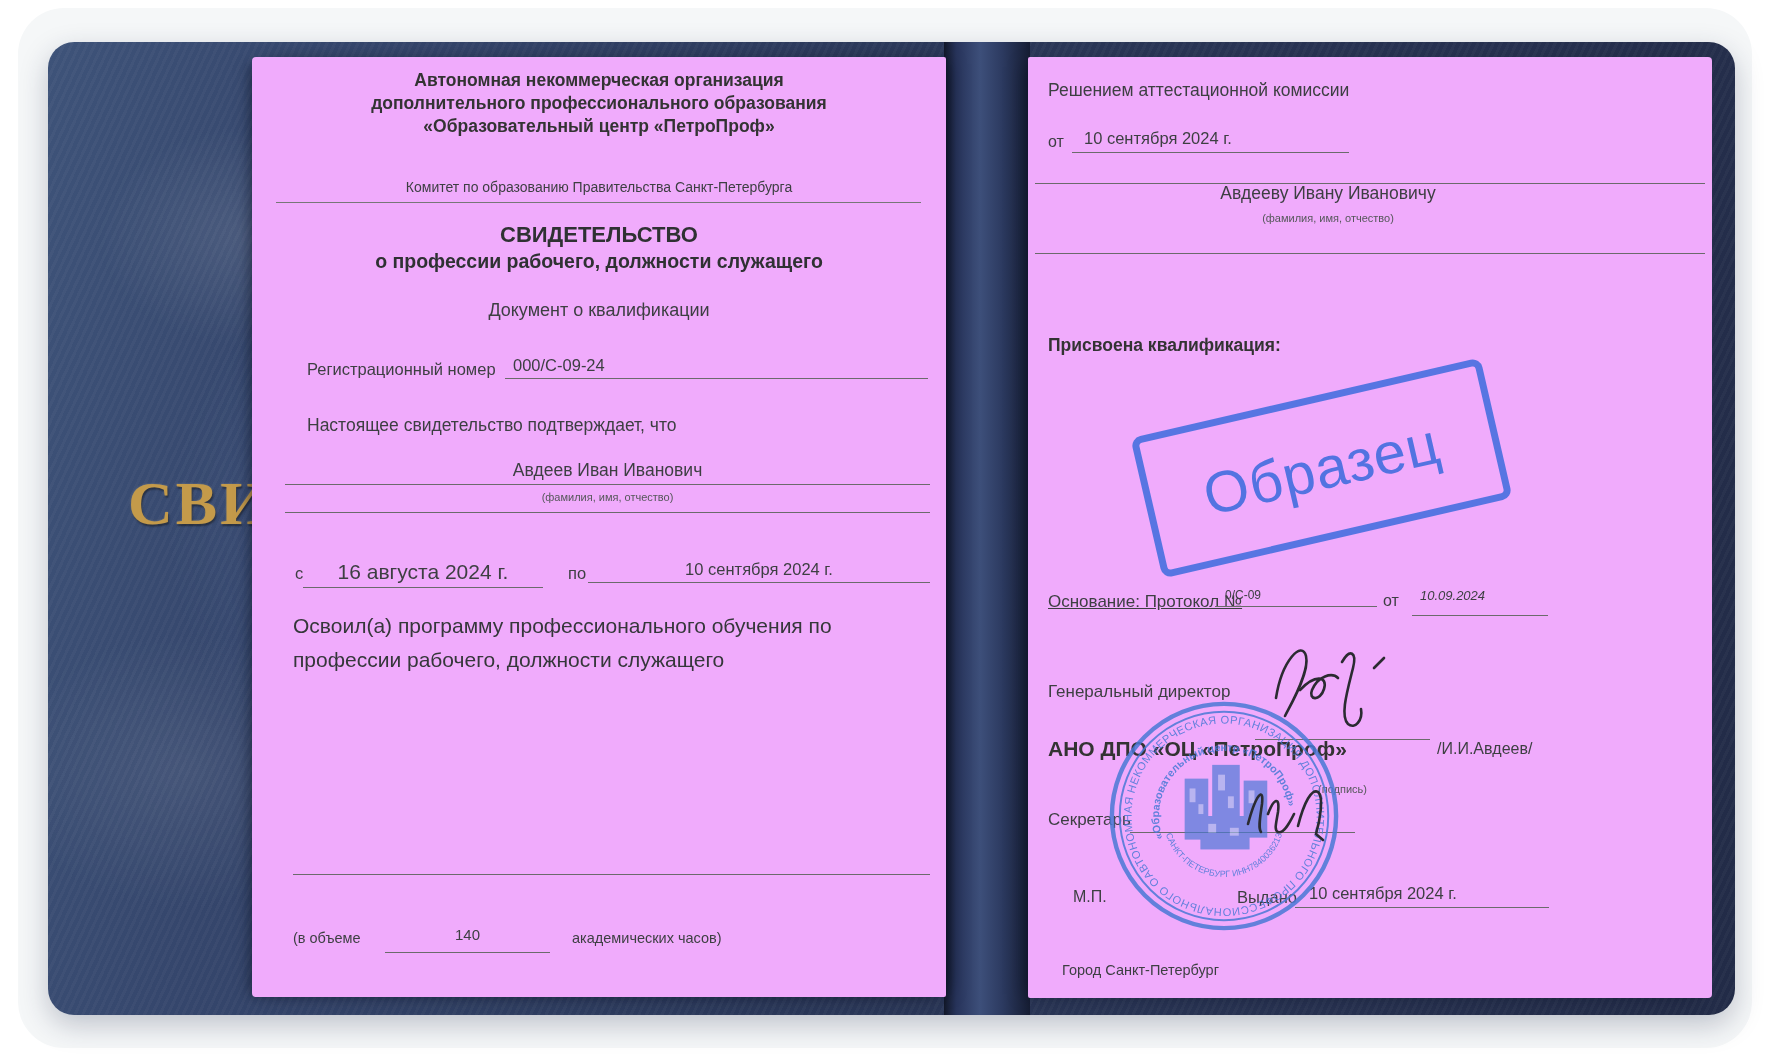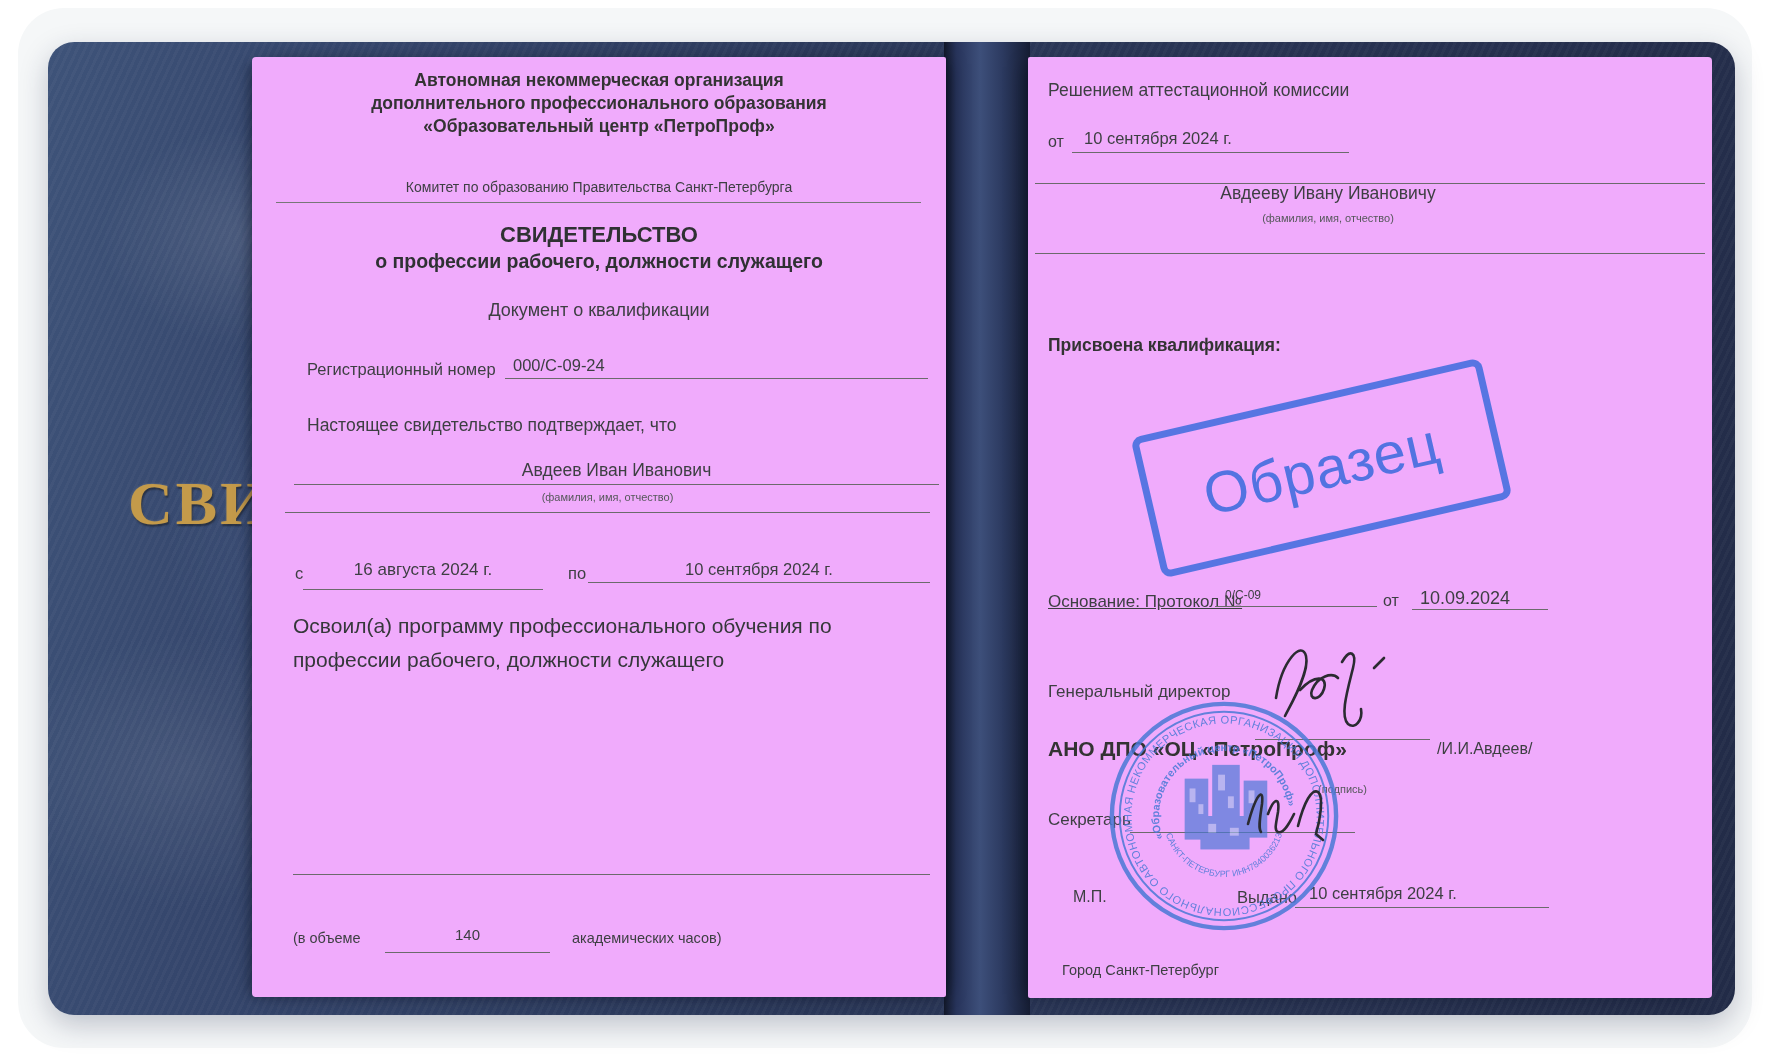--- a/index.html
+++ b/index.html
@@ -66,27 +66,27 @@
 
     <div class="abs ctr b" style="left:20px;top:165px;width:654px;font-size:22px;color:#2f3133;">СВИДЕТЕЛЬСТВО</div>
     <div class="abs ctr b" style="left:20px;top:193px;width:654px;font-size:19.5px;color:#2f3133;">о профессии рабочего, должности служащего</div>
     <div class="abs ctr" style="left:20px;top:243px;width:654px;font-size:18px;">Документ о квалификации</div>
 
     <div class="abs" style="left:55px;top:303px;font-size:16.5px;">Регистрационный номер</div>
     <div class="abs u" style="left:253px;top:299px;width:415px;font-size:16.5px;padding:0 0 3px 8px;">000/С-09-24</div>
 
     <div class="abs" style="left:55px;top:358px;font-size:17.5px;">Настоящее свидетельство подтверждает, что</div>
 
-    <div class="abs ctr u" style="left:42px;top:403px;width:645px;font-size:17.5px;padding-bottom:3px;">Авдеев Иван Иванович</div>
+    <div class="abs ctr u" style="left:33px;top:403px;width:645px;font-size:17.5px;padding-bottom:3px;">Авдеев Иван Иванович</div>
     <div class="abs ctr small" style="left:33px;top:434px;width:645px;">(фамилия, имя, отчество)</div>
 
     <div class="line" style="left:33px;top:455px;width:645px;"></div>
 
     <div class="abs" style="left:43px;top:507px;font-size:16.5px;">с</div>
-    <div class="abs ctr u" style="left:51px;top:503px;width:240px;font-size:17px;padding-bottom:9px;">16 августа 2024 г.</div>
+    <div class="abs ctr u" style="left:51px;top:503px;width:240px;font-size:21px;padding-bottom:3px;">16 августа 2024 г.</div>
     <div class="abs" style="left:316px;top:507px;font-size:16.5px;">по</div>
     <div class="abs ctr u" style="left:336px;top:503px;width:342px;font-size:16.5px;padding-bottom:3px;">10 сентября 2024 г.</div>
 
     <div class="abs" style="left:41px;top:552px;width:630px;font-size:21px;line-height:34px;color:#35373a;">Освоил(а) программу профессионального обучения по профессии рабочего, должности служащего</div>
 
     <div class="line" style="left:41px;top:817px;width:637px;"></div>
 
     <div class="abs" style="left:41px;top:873px;font-size:14.5px;">(в объеме</div>
     <div class="abs ctr u" style="left:133px;top:869px;width:165px;font-size:15px;padding-bottom:9px;">140</div>
     <div class="abs" style="left:320px;top:873px;font-size:14.5px;">академических часов)</div>
@@ -102,21 +102,21 @@
     <div class="line" style="left:7px;top:126px;width:670px;"></div>
     <div class="abs ctr small" style="left:50px;top:155px;width:500px;">(фамилия, имя, отчество)</div>
 
     <div class="line" style="left:7px;top:196px;width:670px;"></div>
 
     <div class="abs b" style="left:20px;top:278px;font-size:17.5px;color:#333;">Присвоена квалификация:</div>
 
     <div class="abs" style="left:20px;top:535px;font-size:17px;text-decoration:underline;">Основание: Протокол №</div>
     <div class="abs u" style="left:187px;top:531px;width:152px;font-size:12px;padding:0 0 4px 10px;">0/С-09</div>
     <div class="abs" style="left:355px;top:535px;font-size:16px;">от</div>
-    <div class="abs u" style="left:384px;top:531px;width:128px;font-size:18px;padding:0 0 0 8px;">10.09.2024</div>
+    <div class="abs u" style="left:384px;top:531px;width:128px;font-size:13px;padding:0 0 12px 8px;font-style:italic;">10.09.2024</div>
 
     <div class="abs" style="left:20px;top:625px;font-size:17px;">Генеральный директор</div>
     <div class="abs b" style="left:20px;top:680px;font-size:21px;color:#333;">АНО ДПО «ОЦ «ПетроПроф»</div>
     <div class="line" style="left:227px;top:682px;width:175px;"></div>
     <div class="abs ctr small" style="left:227px;top:690px;width:175px;margin-top:36px;">(подпись)</div>
     <div class="abs" style="left:409px;top:683px;font-size:16px;">/И.И.Авдеев/</div>
 
     <div class="abs" style="left:20px;top:753px;font-size:17px;">Секретарь</div>
     <div class="line" style="left:102px;top:775px;width:225px;"></div>
 

